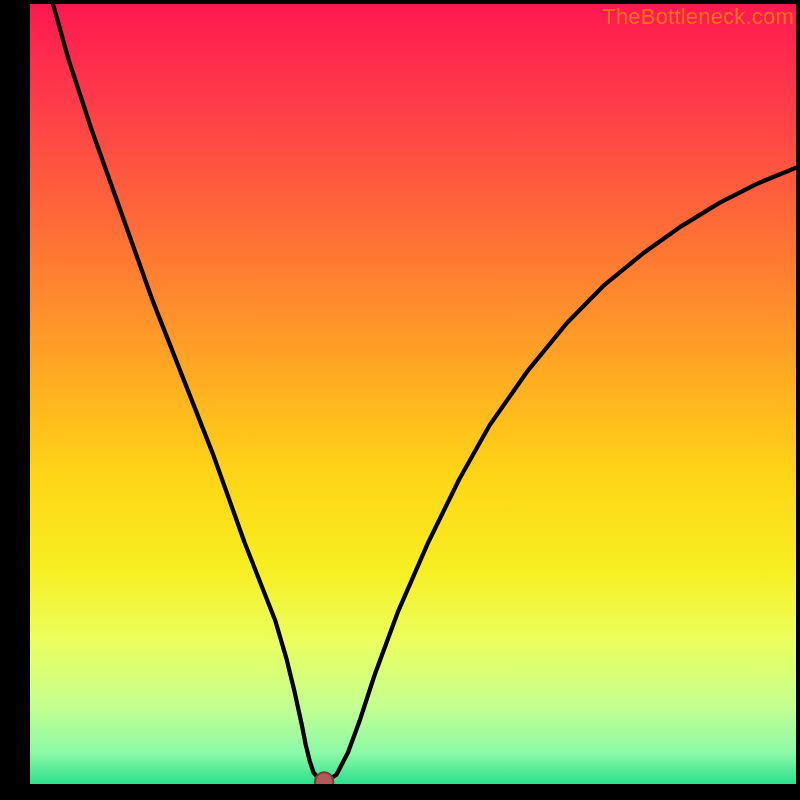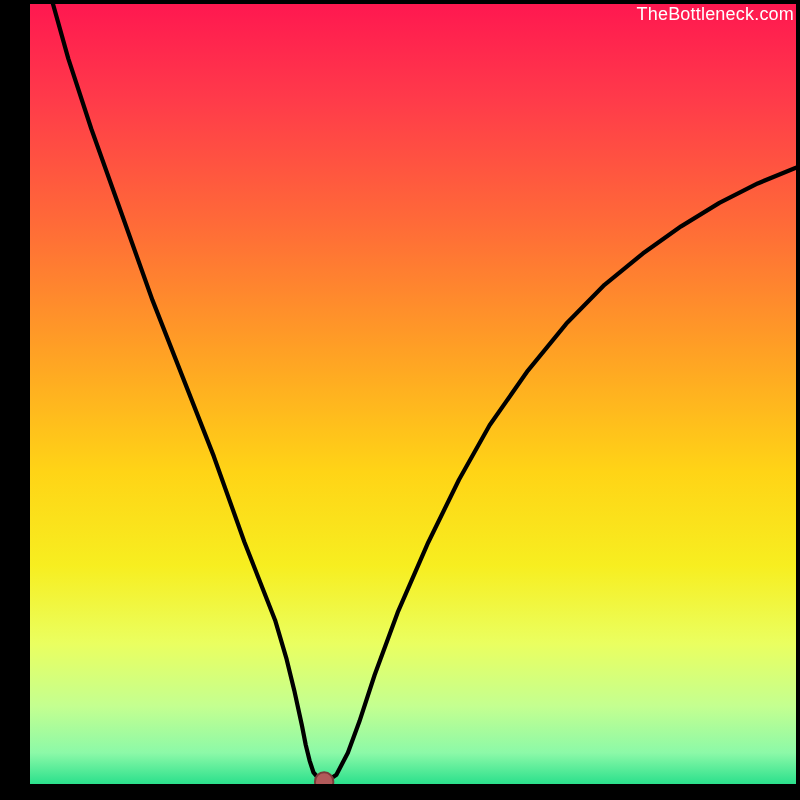--- a/index.html
+++ b/index.html
@@ -27,22 +27,22 @@
   }
   .plot-area svg {
     display: block;
     width: 100%;
     height: 100%;
   }
   .watermark {
     position: absolute;
     top: 4px;
     right: 6px;
-    color: #ffffff;
-    font-size: 18px;
+    color: #f97316;
+    font-size: 22px;
     font-weight: 500;
     letter-spacing: 0.2px;
     user-select: none;
   }
 </style>
 </head>
 <body>
 <div class="outer">
 
   <div class="plot-area">

